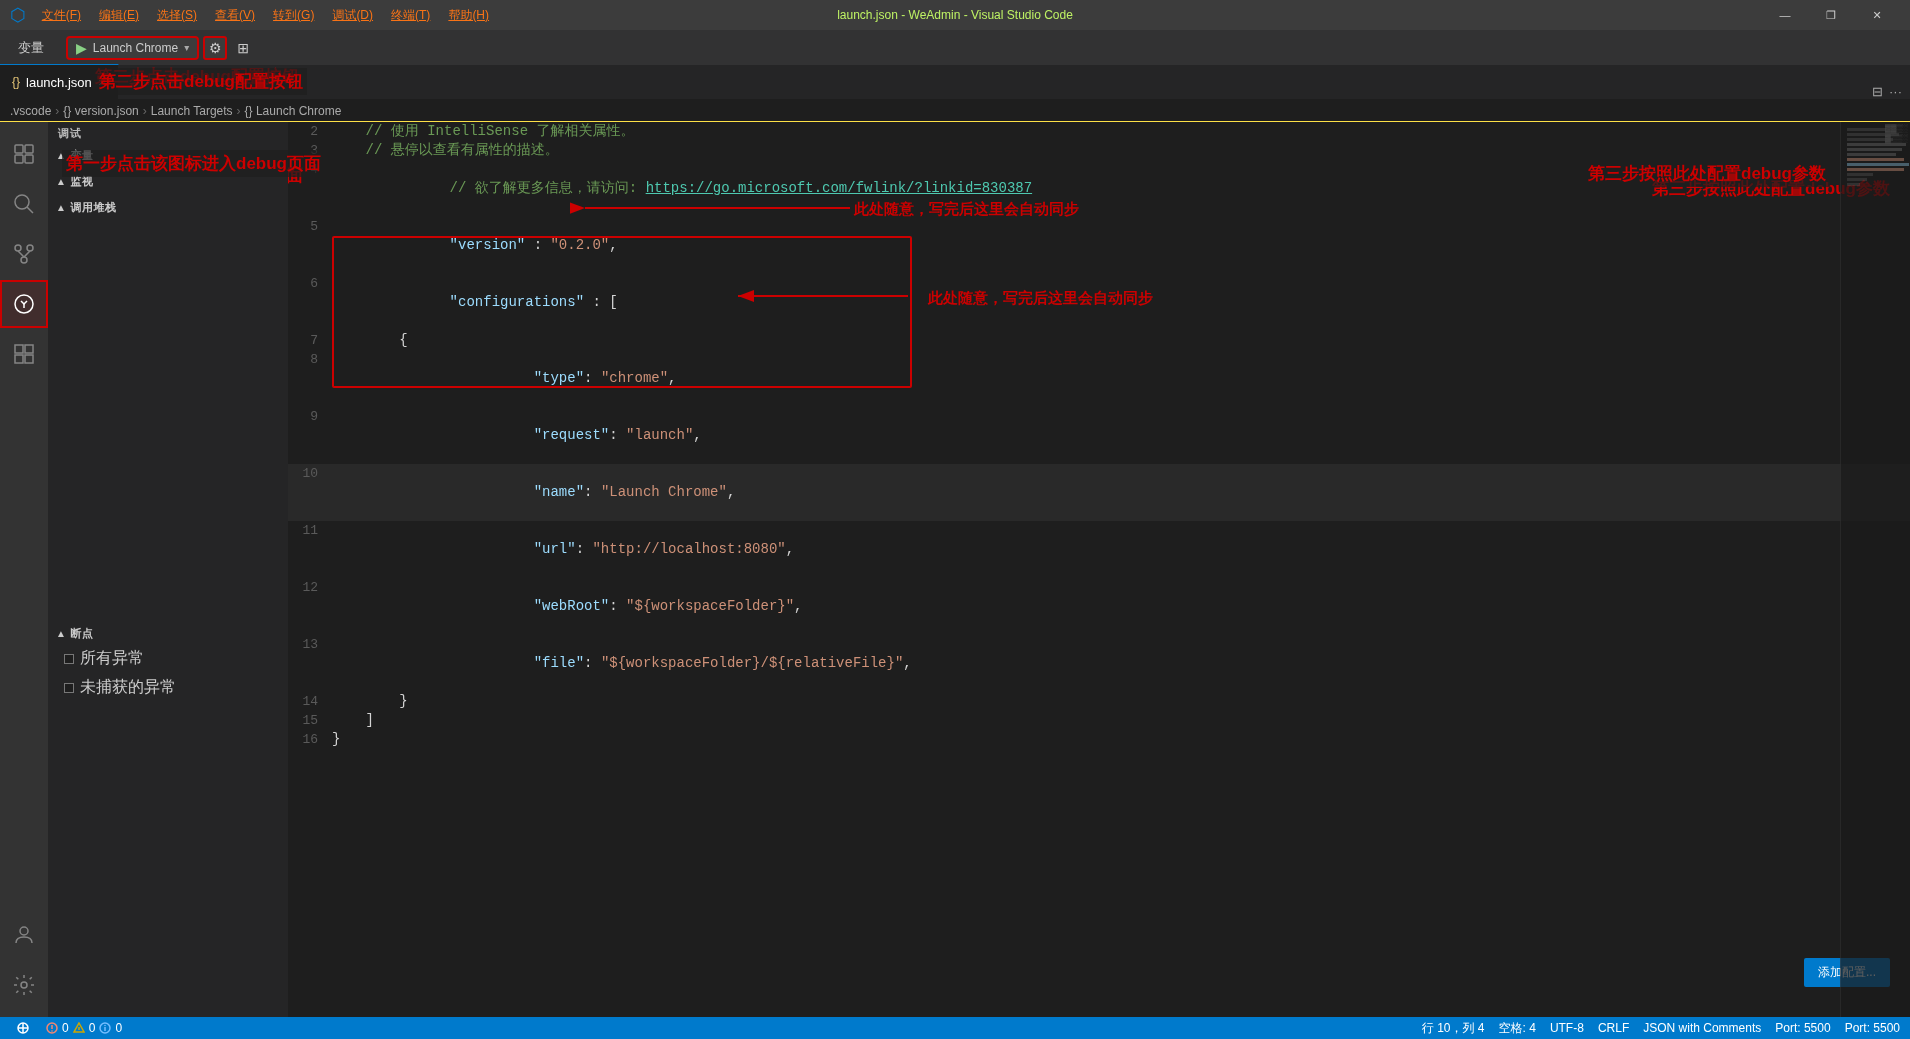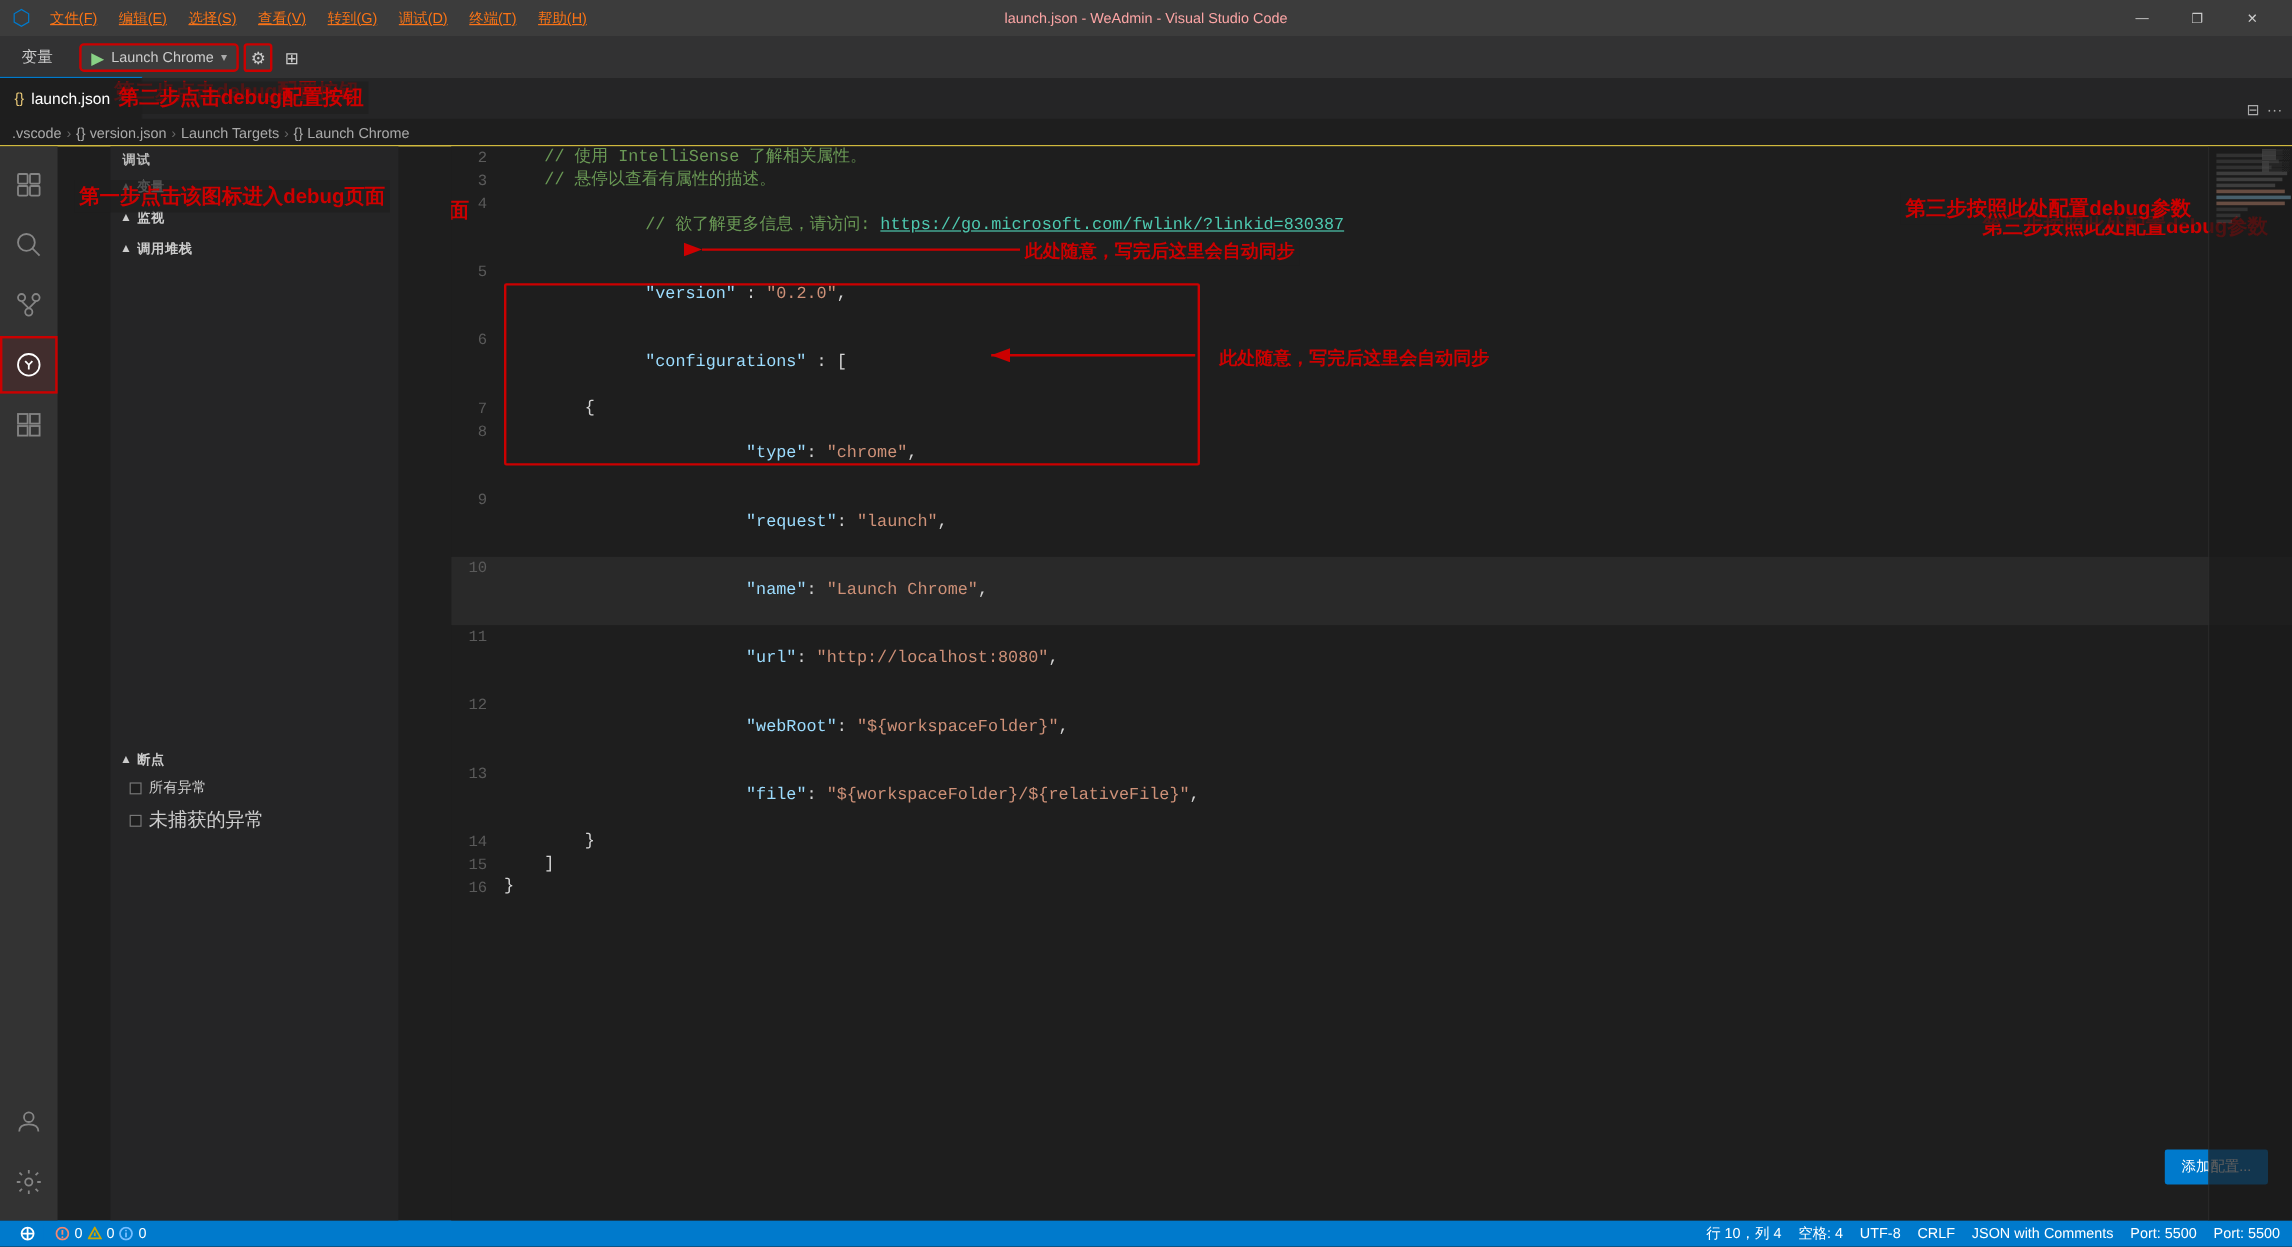--- a/index.html
+++ b/index.html
@@ -37,21 +37,21 @@
       font-size: 12px;
       color: #f97316;
       cursor: pointer;
       text-decoration: underline;
     }
     .title-bar-title {
       position: absolute;
       left: 50%;
       transform: translateX(-50%);
       font-size: 12px;
-      color: #fca5a5;
+      color: #bef264;
     }
     .title-bar-controls {
       display: flex;
       gap: 0;
     }
     .title-bar-btn {
       width: 46px;
       height: 30px;
       display: flex;
       align-items: center;
@@ -448,21 +448,21 @@
 <div class="breadcrumb">
   <span style="cursor:pointer;">.vscode</span>
   <span class="breadcrumb-sep">›</span>
   <span style="cursor:pointer;">{} version.json</span>
   <span class="breadcrumb-sep">›</span>
   <span style="cursor:pointer;">Launch Targets</span>
   <span class="breadcrumb-sep">›</span>
   <span style="cursor:pointer;">{} Launch Chrome</span>
 </div>
 
-<div class="main-layout" style="height: calc(1039px - 30px - 35px - 35px - 22px - 22px); display:flex;gap:44px;">
+<div class="main-layout" style="height: calc(1039px - 30px - 35px - 35px - 22px - 22px); display:flex;">
 
   <div class="activity-bar">
     <div class="activity-item">
       <svg width="24" height="24" viewBox="0 0 24 24" fill="currentColor">
         <rect x="3" y="3" width="8" height="8" rx="1" fill="none" stroke="currentColor" stroke-width="1.5"></rect>
         <rect x="13" y="3" width="8" height="8" rx="1" fill="none" stroke="currentColor" stroke-width="1.5"></rect>
         <rect x="3" y="13" width="8" height="8" rx="1" fill="none" stroke="currentColor" stroke-width="1.5"></rect>
         <rect x="13" y="13" width="8" height="8" rx="1" fill="none" stroke="currentColor" stroke-width="1.5"></rect>
       </svg>
     </div>
@@ -535,21 +535,21 @@
         <span class="triangle">▲</span>
         <span>调用堆栈</span>
       </div>
     </div>
 
     <div class="sidebar-section" style="margin-top: 400px;">
       <div class="sidebar-section-header">
         <span class="triangle">▲</span>
         <span>断点</span>
       </div>
-      <div style="padding: 4px 16px; font-size:12px; display:flex; align-items:center; gap:6px;">
+      <div style="padding: 4px 16px; font-size:16px; display:flex; align-items:center; gap:6px;">
         <span style="width:10px;height:10px;border:1px solid #777;display:inline-block;background:#1e1e1e;"></span>
         <span>所有异常</span>
       </div>
       <div style="padding: 4px 16px; font-size:16px; display:flex; align-items:center; gap:6px;">
         <span style="width:10px;height:10px;border:1px solid #777;display:inline-block;background:#1e1e1e;"></span>
         <span>未捕获的异常</span>
       </div>
     </div>
   </div>
 

